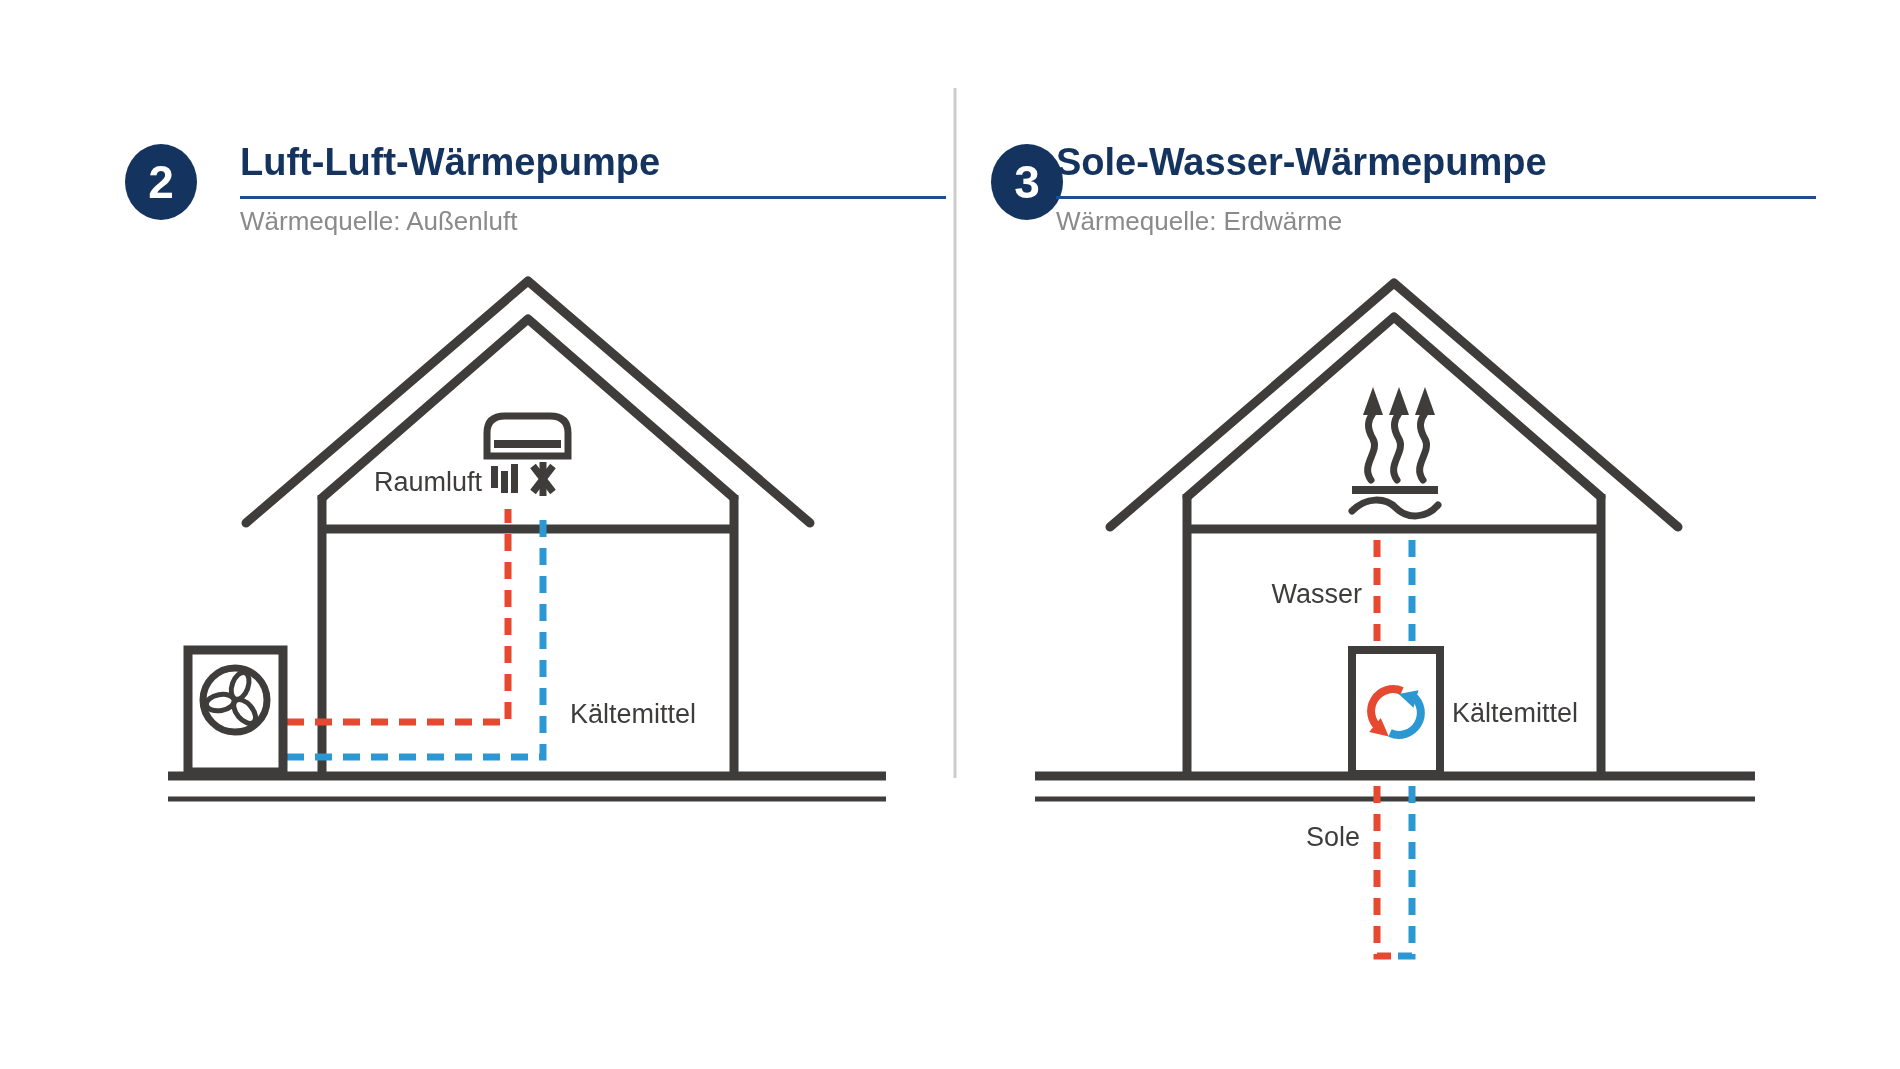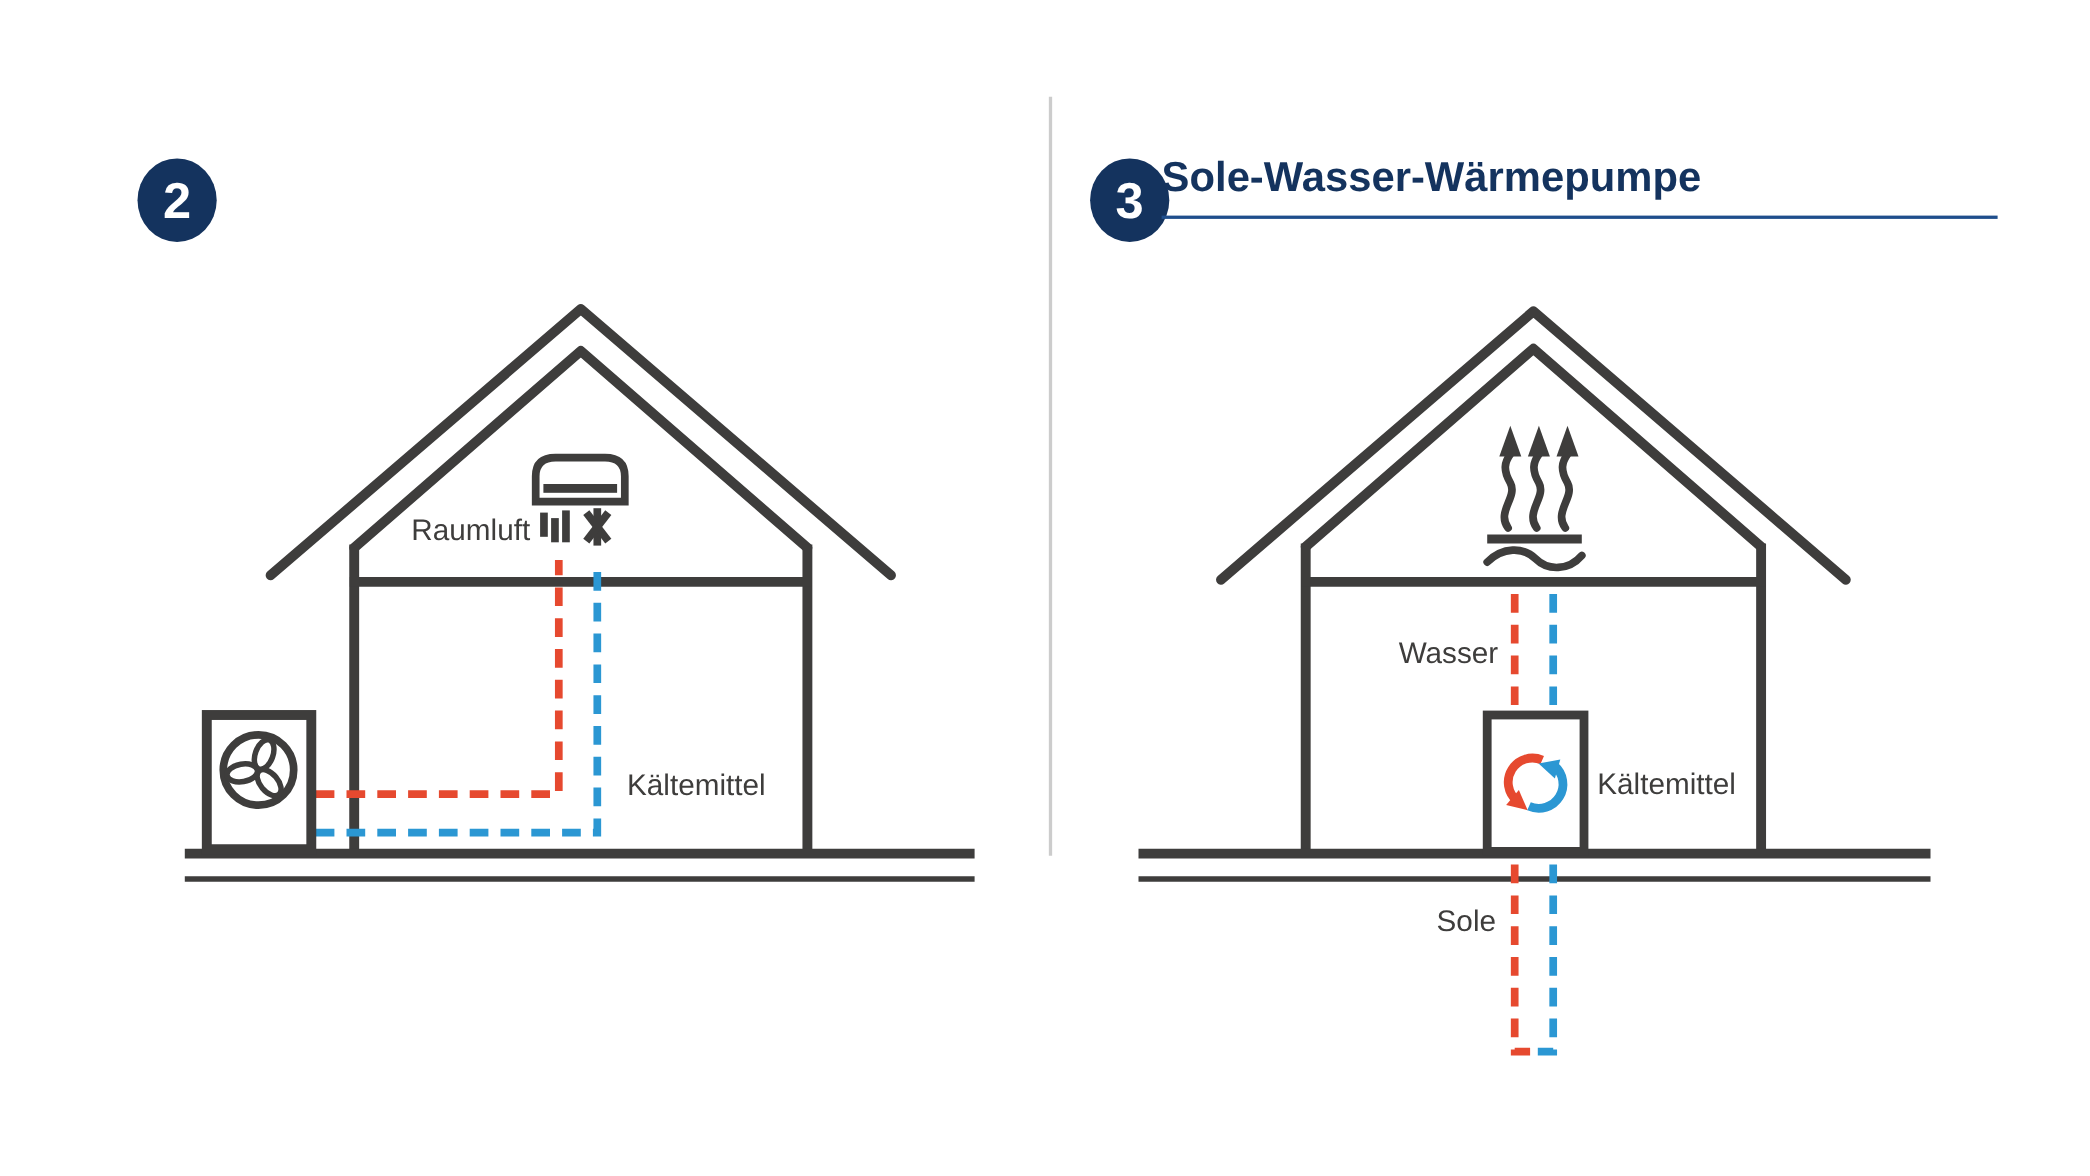--- a/index.html
+++ b/index.html
@@ -39,26 +39,31 @@
   .divider{stroke:var(--divider);stroke-width:3;}
 </style>
 </head>
 <body>
 
 <div class="canvas">
 
   <div class="badge badge-left">
     <span>2</span>
   </div>
+  <div class="panel-header ph-left">
+    <div class="panel-title">Luft-Luft-Wärmepumpe</div>
+    <div class="panel-subtitle">Wärmequelle: Außenluft</div>
+  </div>
 
   <div class="badge badge-right">
     <span>3</span>
   </div>
   <div class="panel-header ph-right">
     <div class="panel-title">Sole-Wasser-Wärmepumpe</div>
+    <div class="panel-subtitle">Wärmequelle: Erdwärme</div>
   </div>
 
   <svg class="art" width="1900" height="1069" viewBox="0 0 1900 1069">
 
     <line class="divider" x1="955" y1="88" x2="955" y2="778"></line>
 
     <g>
 
       <polyline class="ln rnd" points="246,523 528,281 810,523"></polyline>
       <polyline class="ln rnd" points="322,498 528,319 734,498"></polyline>

